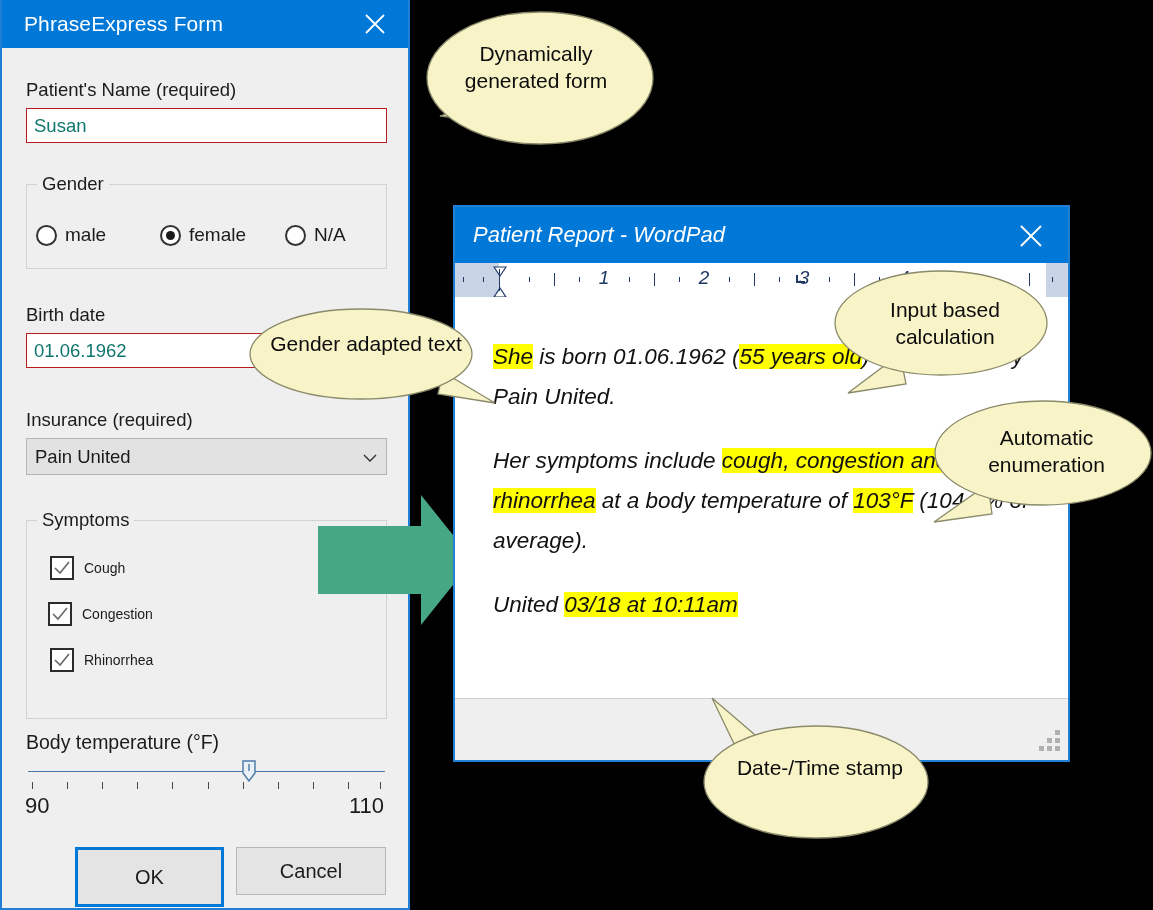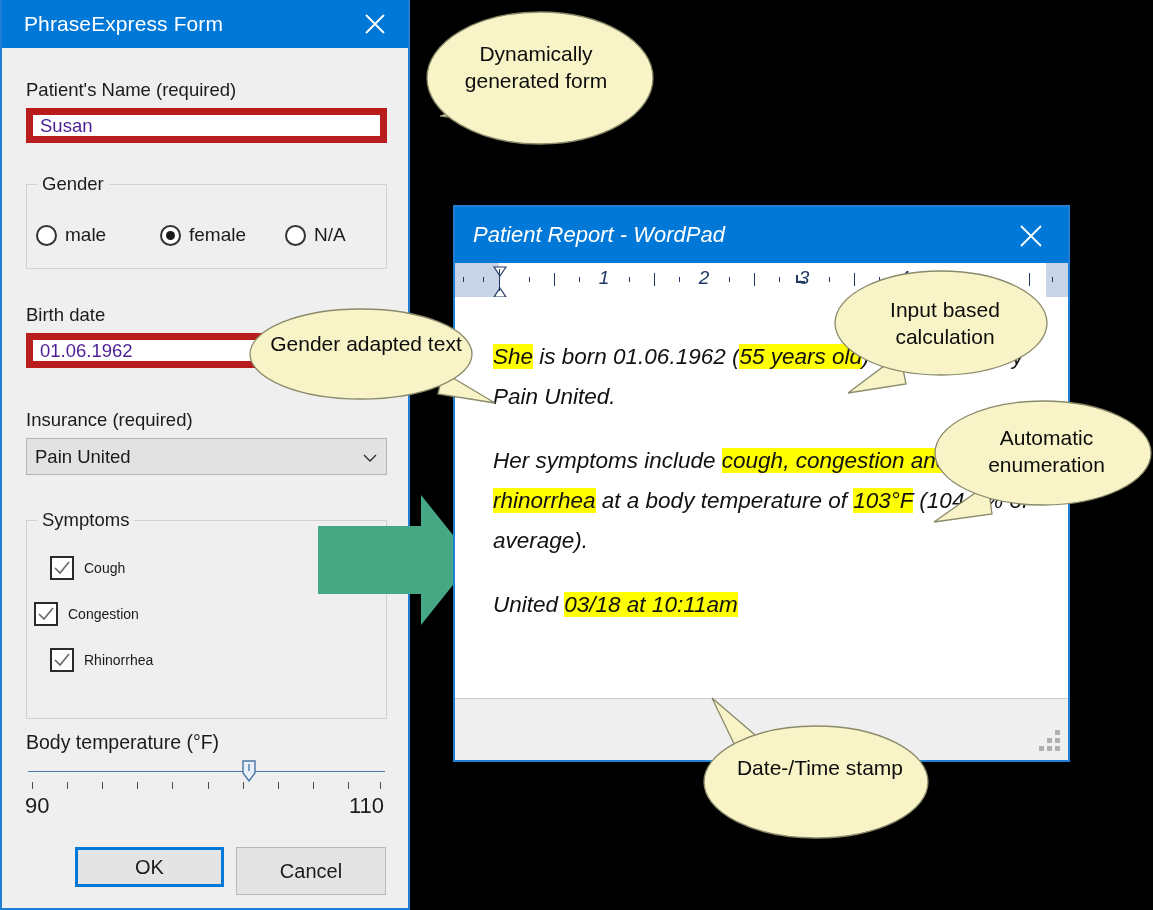--- a/index.html
+++ b/index.html
@@ -50,23 +50,23 @@
   .form-body { position: absolute; top: 48px; left: 0; right: 0; bottom: 0; }
 
   .field-label {
     position: absolute;
     font-size: 18.5px;
     color: #1b1b1b;
   }
   .textbox {
     position: absolute;
     background: #fff;
-    border: 7px solid #b91c1c;
+    border: 1px solid #b91c1c;
     font-size: 18.5px;
-    color: #4c1d95;
+    color: #0f766e;
     display: flex; align-items: center;
     padding-left: 7px;
   }
   .groupbox {
     position: absolute;
     border: 1px solid #d2d2d2;
   }
   .group-title {
     position: absolute;
     top: -12px; left: 10px;
@@ -274,21 +274,21 @@
         <span class="group-title">Symptoms</span>
       </div>
       <div class="check-row" style="left:48px; top:508px;">
         <span class="check-box">
           <svg width="16" height="16" viewBox="0 0 16 16">
               <path d="M1 8 L6 13 L15 2" stroke="#6a6a6a" stroke-width="1.7" fill="none"></path>
             </svg>
         </span>
         <span class="check-label">Cough</span>
       </div>
-      <div class="check-row" style="left:32px; top:554px;">
+      <div class="check-row" style="left:46px; top:554px;">
         <span class="check-box">
           <svg width="16" height="16" viewBox="0 0 16 16">
               <path d="M1 8 L6 13 L15 2" stroke="#6a6a6a" stroke-width="1.7" fill="none"></path>
             </svg>
         </span>
         <span class="check-label">Congestion</span>
       </div>
       <div class="check-row" style="left:48px; top:600px;">
         <span class="check-box">
           <svg width="16" height="16" viewBox="0 0 16 16">
@@ -316,21 +316,21 @@
         <span class="tick" style="left:206px; top:734px;"></span>
         <span class="tick" style="left:241px; top:734px;"></span>
         <span class="tick" style="left:276px; top:734px;"></span>
         <span class="tick" style="left:311px; top:734px;"></span>
         <span class="tick" style="left:346px; top:734px;"></span>
         <span class="tick" style="left:378px; top:734px;"></span>
       </div>
       <div class="scale-label" style="left:23px; top:745px;">90</div>
       <div class="scale-label" style="right:24px; top:745px;">110</div>
 
-      <div class="winbtn default" style="left:73px; top:799px; width:149px; height:40px;">
+      <div class="winbtn default" style="left:73px; top:799px; width:149px; height:60px;">
         <span>OK</span>
       </div>
       <div class="winbtn" style="left:234px; top:799px; width:150px; height:48px;">
         <span>Cancel</span>
       </div>
     </div>
   </div>
 
   <div id="green-arrow">
     <svg width="155" height="130" viewBox="0 0 155 130">

